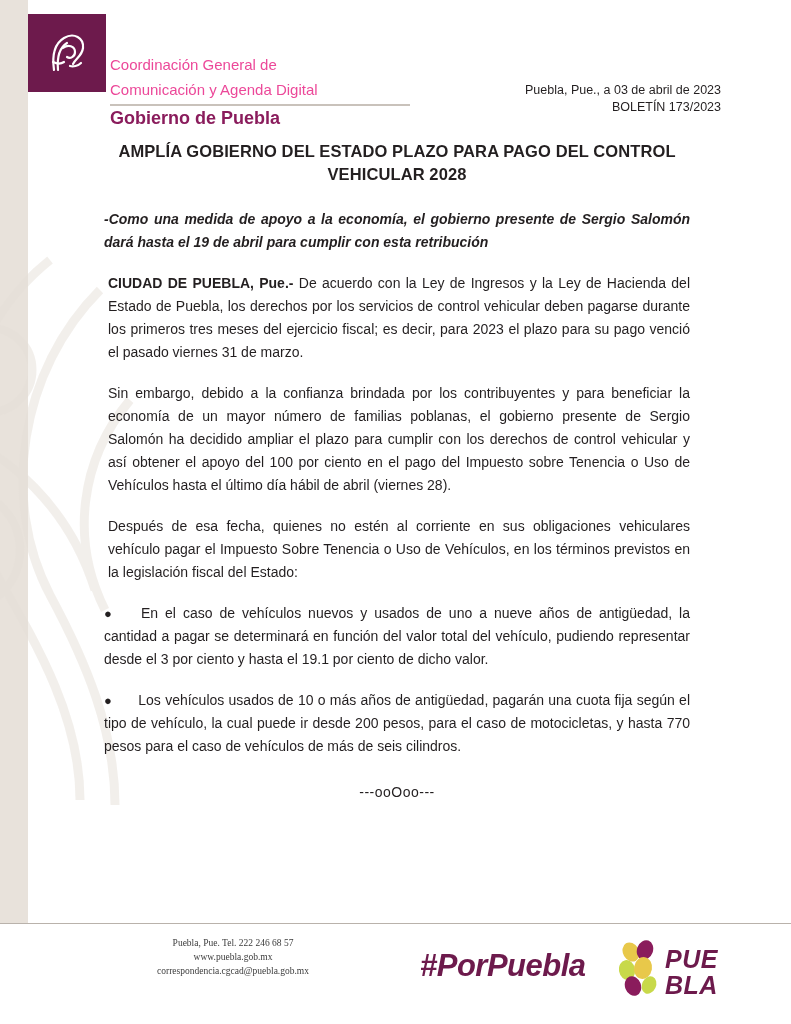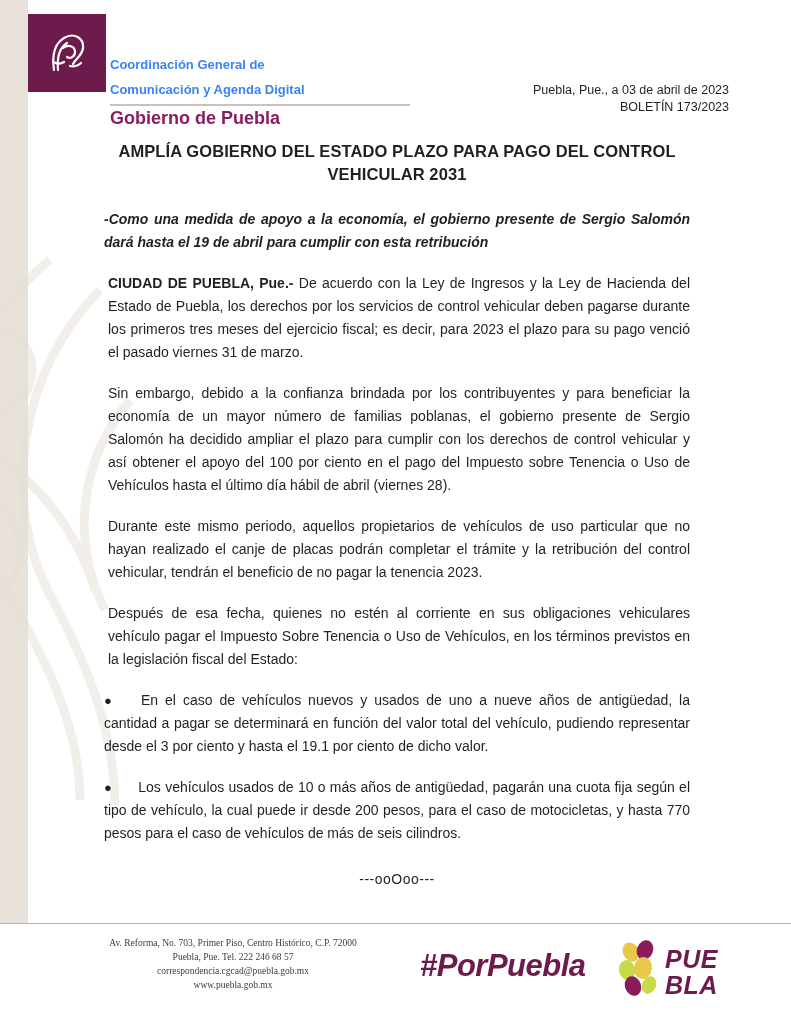--- a/index.html
+++ b/index.html
@@ -52,43 +52,43 @@
     background: #6d1a4c;
   }
   .logo-face {
     position: absolute;
     left: 50%; top: 50%;
     transform: translate(-50%,-50%);
   }
   .org-title {
     position: absolute;
     left: 82px; top: 52px;
-    color: #3b82f6;
-    font-size: 13px;
+    color: #ec4899;
+    font-size: 15px;
     line-height: 25px;
-    font-weight: 700;
+    font-weight: 400;
   }
   .org-title .l2 { display:block; }
   .gov-line {
     position: absolute;
     left: 82px; top: 108px;
     color: #8a1c5c;
     font-size: 18px;
     font-weight: bold;
   }
   .gov-rule {
     position: absolute;
     left: 82px; top: 104px;
     width: 300px;
     height: 2px;
     background: #c9c2bb;
   }
   .dateblock {
     position: absolute;
-    right: 62px; top: 82px;
+    right: 70px; top: 82px;
     text-align: right;
     font-size: 12.5px;
     line-height: 17px;
     color: #231f20;
   }
 
   
   .content {
     position: absolute;
     left: 104px;
@@ -224,44 +224,42 @@
     <div class="gov-line">Gobierno de Puebla</div>
 
     <div class="dateblock">
       <div>Puebla, Pue., a 03 de abril de 2023</div>
       <div>BOLETÍN 173/2023</div>
     </div>
   </div>
 
   <div class="content">
 
-    <h1 class="doc-title">AMPLÍA GOBIERNO DEL ESTADO PLAZO PARA PAGO DEL CONTROL VEHICULAR 2031</h1>
+    <h1 class="doc-title">AMPLÍA GOBIERNO DEL ESTADO PLAZO PARA PAGO DEL CONTROL VEHICULAR 2028</h1>
 
     <p class="lede">-Como una medida de apoyo a la economía, el gobierno presente de Sergio Salomón dará hasta el 19 de abril para cumplir con esta retribución</p>
 
     <p class="body"><b>CIUDAD DE PUEBLA, Pue.-</b><span> De acuerdo con la Ley de Ingresos y la Ley de Hacienda del Estado de Puebla, los derechos por los servicios de control vehicular deben pagarse durante los primeros tres meses del ejercicio fiscal; es decir, para 2023 el plazo para su pago venció el pasado viernes 31 de marzo.</span></p>
 
     <p class="body">Sin embargo, debido a la confianza brindada por los contribuyentes y para beneficiar la economía de un mayor número de familias poblanas, el gobierno presente de Sergio Salomón ha decidido ampliar el plazo para cumplir con los derechos de control vehicular y así obtener el apoyo del 100 por ciento en el pago del Impuesto sobre Tenencia o Uso de Vehículos hasta el último día hábil de abril (viernes 28).</p>
-    <p class="body">Durante este mismo periodo, aquellos propietarios de vehículos de uso particular que no hayan realizado el canje de placas podrán completar el trámite y la retribución del control vehicular, tendrán el beneficio de no pagar la tenencia 2023.</p>
     <p class="body">Después de esa fecha, quienes no estén al corriente en sus obligaciones vehiculares vehículo pagar el Impuesto Sobre Tenencia o Uso de Vehículos, en los términos previstos en la legislación fiscal del Estado:</p>
 
     <p class="bullet"><span class="dot">●</span><span>En el caso de vehículos nuevos y usados de uno a nueve años de antigüedad, la cantidad a pagar se determinará en función del valor total del vehículo, pudiendo representar desde el 3 por ciento y hasta el 19.1 por ciento de dicho valor.</span></p>
 
     <p class="bullet"><span class="dot">●</span><span>Los vehículos usados de 10 o más años de antigüedad, pagarán una cuota fija según el tipo de vehículo, la cual puede ir desde 200 pesos, para el caso de motocicletas, y hasta 770 pesos para el caso de vehículos de más de seis cilindros.</span></p>
 
     <div class="closing">---ooOoo---</div>
   </div>
 
   <div class="footer">
     <div class="footer-inner">
       <div class="addr">
-        <div>Av. Reforma, No. 703, Primer Piso, Centro Histórico, C.P. 72000</div>
         <div>Puebla, Pue. Tel. 222 246 68 57</div>
+        <div>www.puebla.gob.mx</div>
         <div>correspondencia.cgcad@puebla.gob.mx</div>
-        <div>www.puebla.gob.mx</div>
       </div>
 
       <div class="porpuebla">#PorPuebla</div>
 
       <div class="puebla-logo">
         <svg width="44" height="58" viewBox="0 0 44 58">
           <g>
             <ellipse cx="12" cy="12" rx="8" ry="10" fill="#e8c84a" transform="rotate(-30 12 12)"></ellipse>
             <ellipse cx="26" cy="10" rx="8" ry="10" fill="#8a1c5c" transform="rotate(20 26 10)"></ellipse>
             <ellipse cx="8" cy="30" rx="8" ry="10" fill="#c8d94a" transform="rotate(-10 8 30)"></ellipse>

